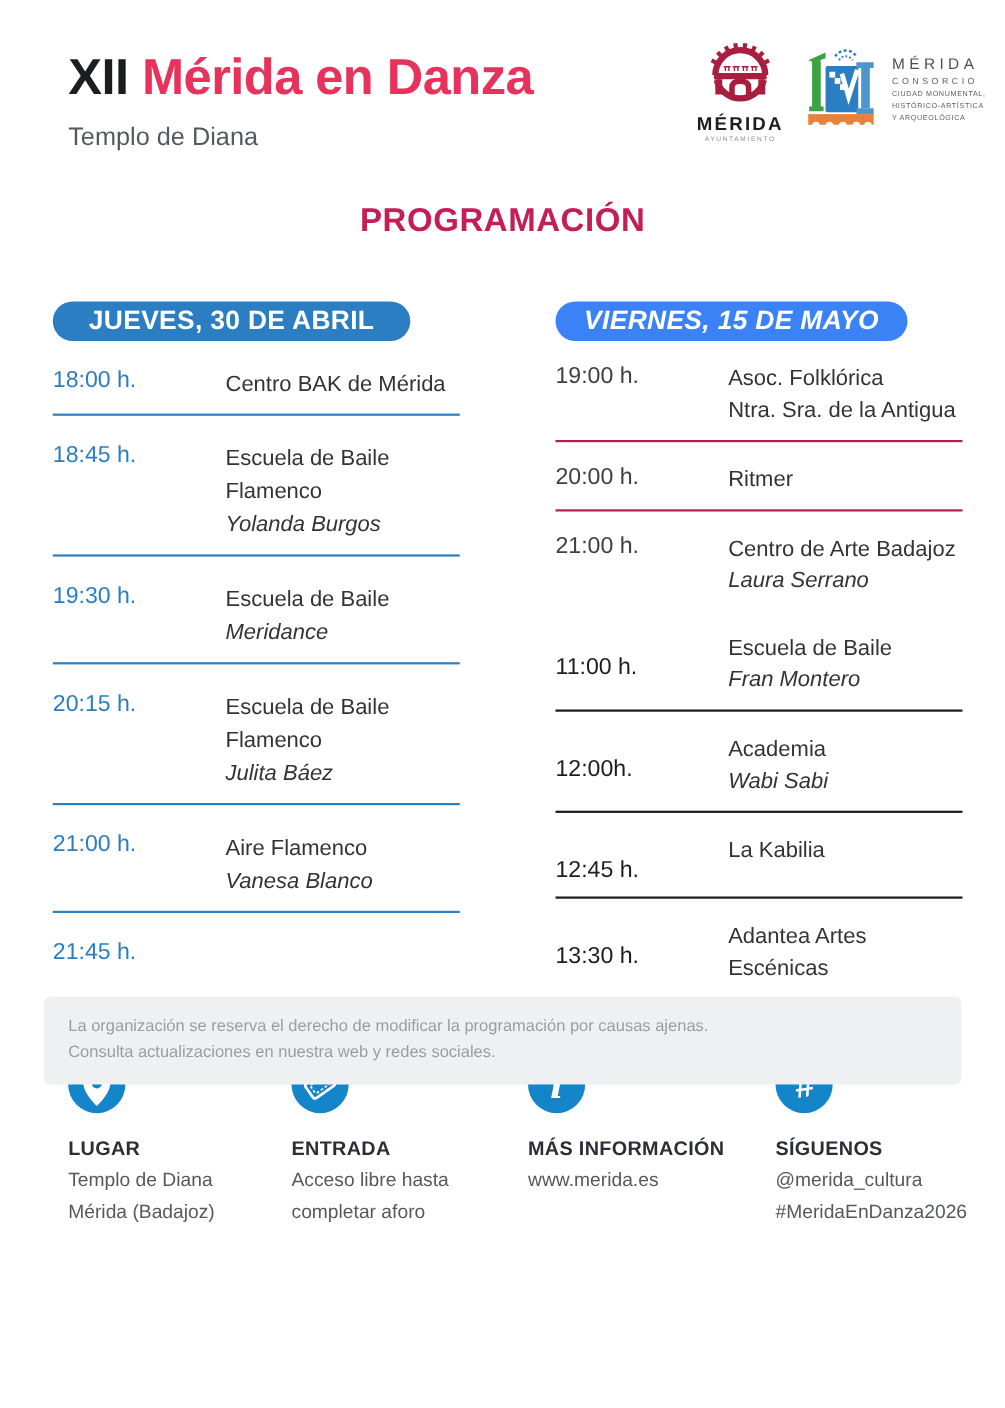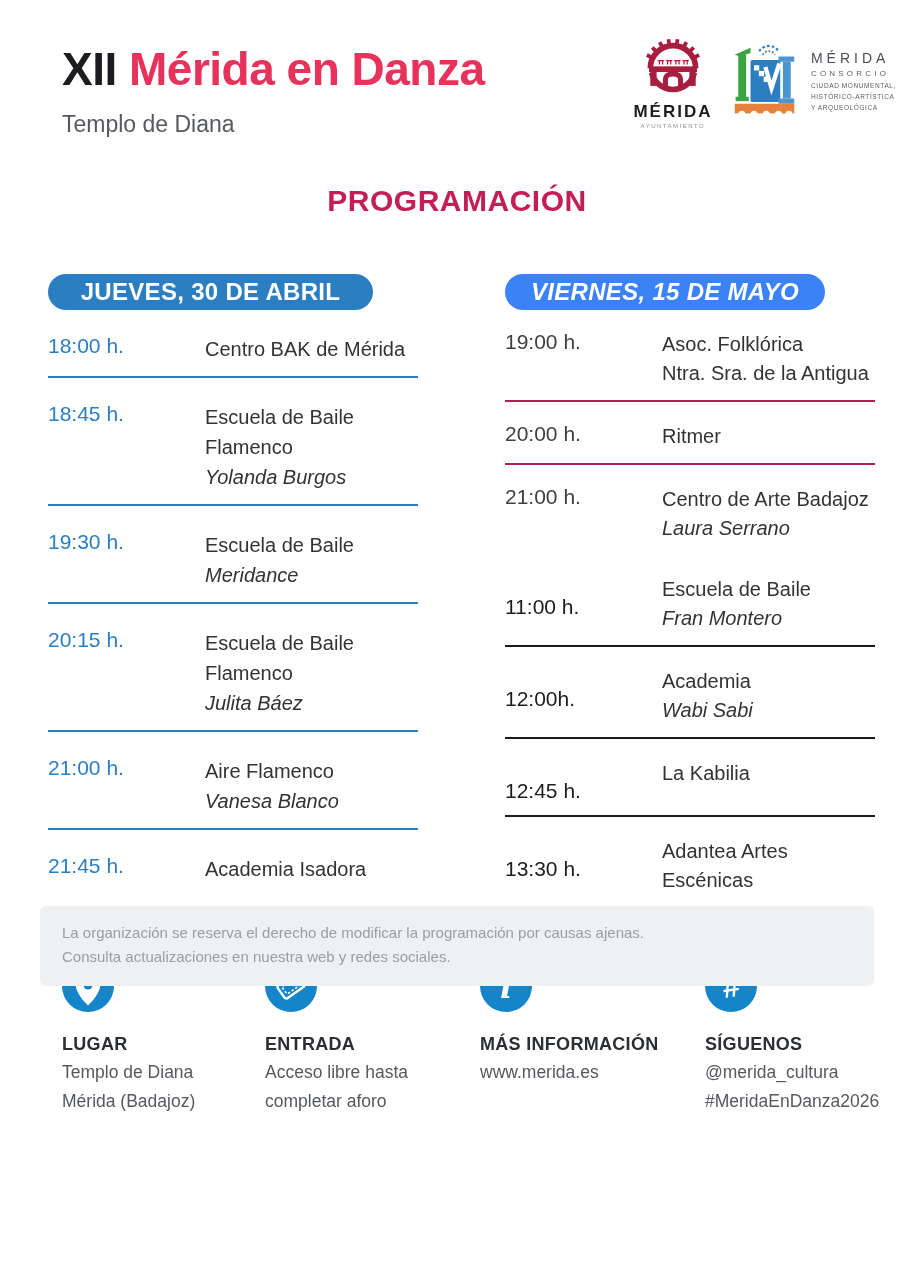--- a/index.html
+++ b/index.html
@@ -206,23 +206,20 @@
         <div class="time t-blue">21:00 h.</div>
         <div class="event">
           <div>Aire Flamenco</div>
           <div class="italic">Vanesa Blanco</div>
         </div>
       </div>
       <div class="sep blue"></div>
 
       <div class="row">
         <div class="time t-blue">21:45 h.</div>
-        <div class="event">
-            <div>Academia Isadora</div>
-          </div>
       </div>
     </div>
 
     <div class="col-right">
       <div class="pill crimson">VIERNES, 15 DE MAYO</div>
 
       <div class="row">
         <div class="time t-crimson">19:00 h.</div>
         <div class="event">
           <div>Asoc. Folklórica</div>

